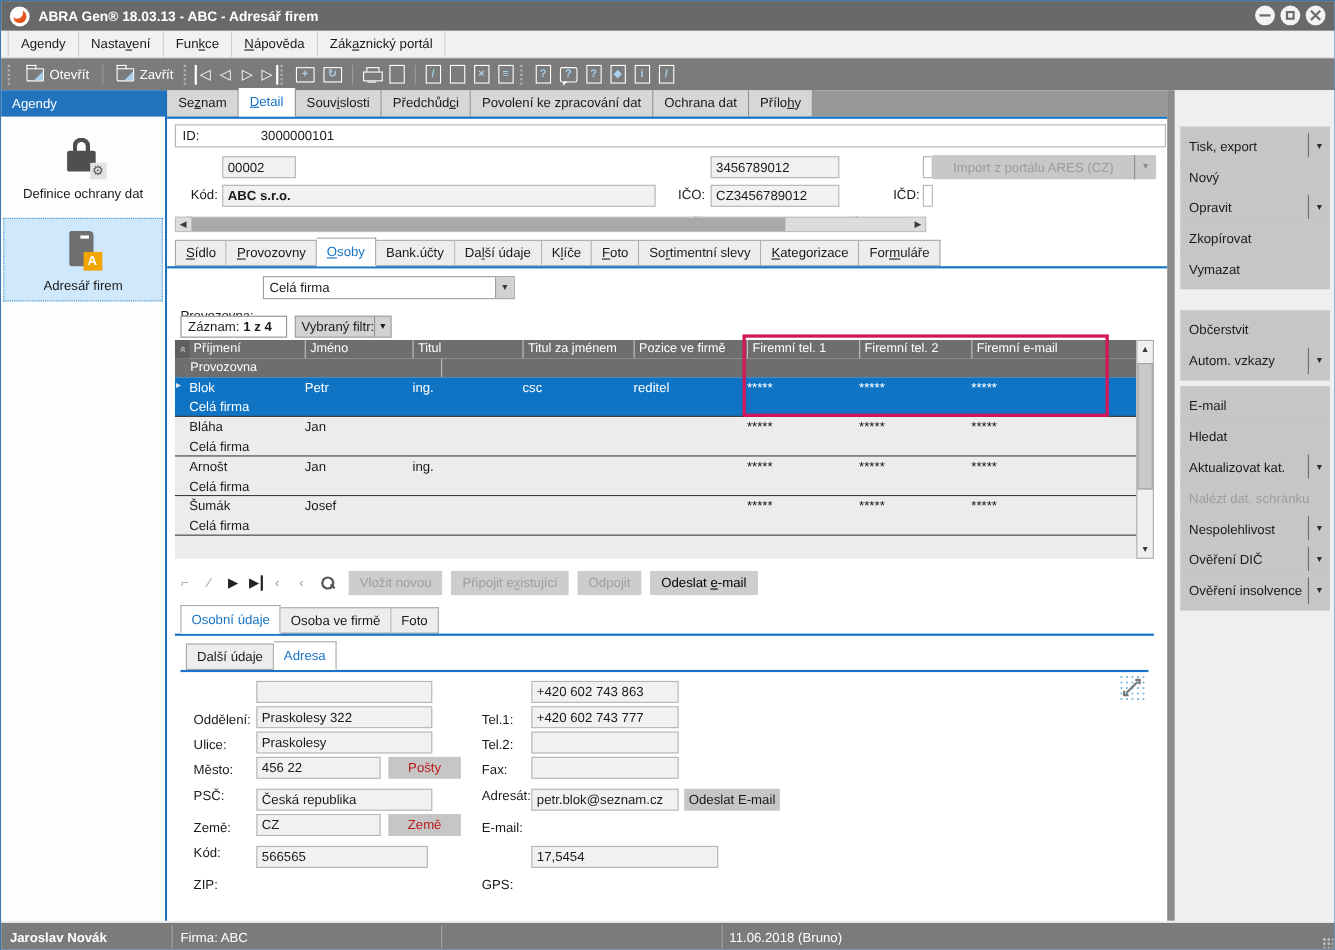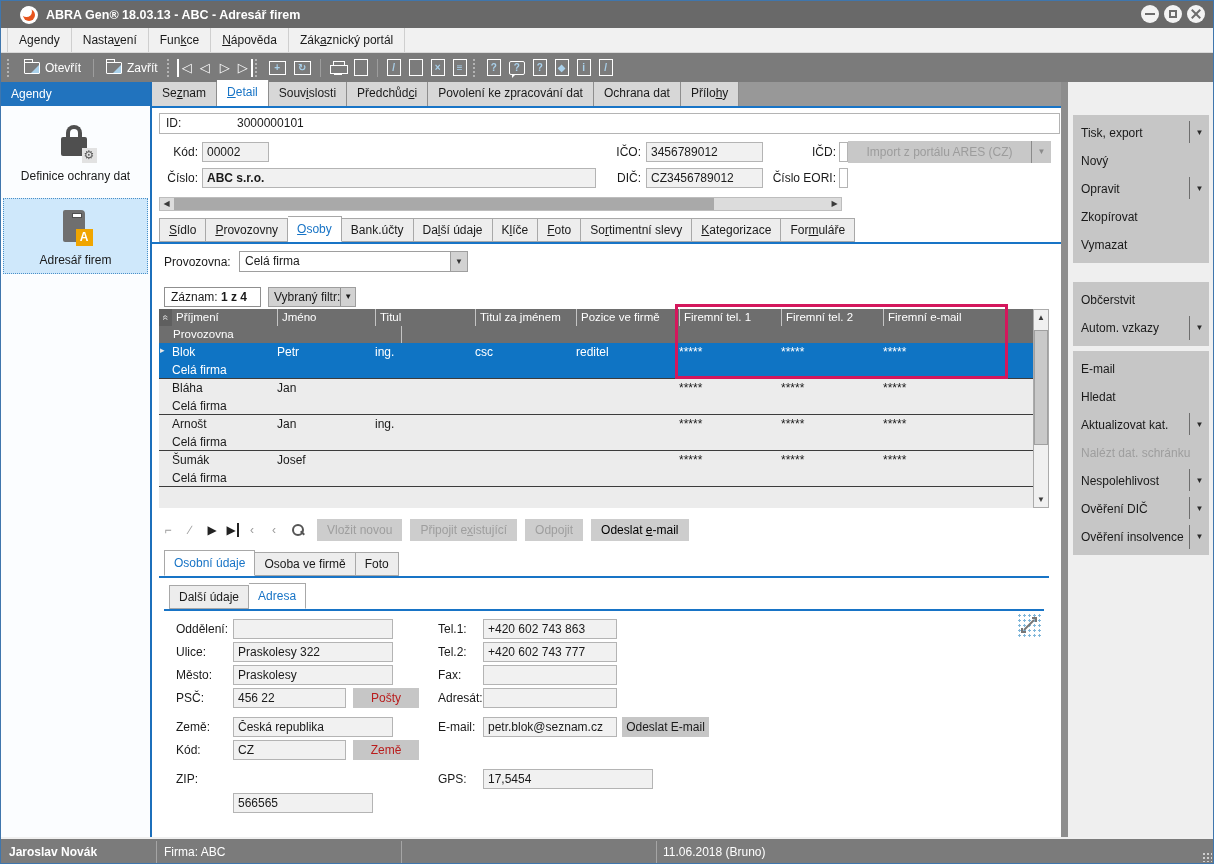--- a/index.html
+++ b/index.html
@@ -6,21 +6,21 @@
   html,body { background:#4a4a4a; }
   #window {
     position: relative; width: 1214px; height: 864px;
     font-family: "Liberation Sans", "DejaVu Sans", sans-serif;
     font-size: 12px; color: #1a1a1a; background: #f0f0f0;
     border: 1px solid #3f76ad; overflow: hidden;
   }
   .abs { position: absolute; }
 
   
-  .titlebar { left:0; top:0; width:1214px; height:27px; background:#696969; display:flex; align-items:center;padding-left:11px; }
+  .titlebar { left:0; top:0; width:1214px; height:27px; background:#696969; display:flex; align-items:center; }
   .logo { width:18px; height:18px; border-radius:50%; background:#fff; margin:0 8px 0 8px; position:relative; overflow:hidden; }
   .logo::before { content:''; position:absolute; left:3px; top:3px; width:12px; height:12px; border-radius:50%; background:#e8541d; }
   .logo::after  { content:''; position:absolute; left:1px; top:0px; width:11px; height:11px; border-radius:50%; background:#fff; }
   .title-text { color:#fff; font-weight:bold; font-size:12.5px; }
   .winbtns { position:absolute; right:10px; top:4px; display:flex; gap:5px; }
   .winbtn { width:18px; height:18px; border-radius:50%; background:#f3f3f3; position:relative; cursor:pointer; }
   .winbtn .bar { position:absolute; left:4px; top:8px; width:10px; height:2px; background:#6d6d6d; }
   .winbtn .box { position:absolute; left:5px; top:5px; width:8px; height:8px; border:2px solid #6d6d6d; }
   .winbtn .x1, .winbtn .x2 { position:absolute; left:3px; top:8px; width:12px; height:2px; background:#6d6d6d; }
   .winbtn .x1 { transform:rotate(45deg);} .winbtn .x2 { transform:rotate(-45deg);}
@@ -81,21 +81,21 @@
   .tab.active { background:#fff; color:#1874c6; height:26px; line-height:25px; position:relative; z-index:3; }
   .tab u { text-decoration:underline; }
 
   .subtabs { display:flex; align-items:flex-end; position:absolute; }
   .stab { background:#ededed; border:1px solid #a8a8a8; border-left:none; padding:0 9px; line-height:22px; height:24px; cursor:pointer; white-space:nowrap; }
   .stab:first-child { border-left:1px solid #a8a8a8; }
   .stab.active { background:#fff; color:#1874c6; height:26px; line-height:24px; position:relative; z-index:3; border-bottom:1px solid #fff; }
   .stab u { text-decoration:underline; }
 
   
-  .flabel { position:absolute; line-height:20px; text-align:right; white-space:nowrap; }
+  .flabel { position:absolute; line-height:20px; text-align:right; white-space:nowrap;margin-top:25px; }
   .field { position:absolute; height:20px; background:#f1f1f1; border:1px solid #b4b4b4; font-family:"Liberation Sans",sans-serif; font-size:12px; padding:0 4px; color:#1a1a1a; }
   .field.white { background:#fff; }
   .field.bold { font-weight:bold; }
   .gbtn { position:absolute; height:20px; background:#c6c6c6; border:none; font-family:"Liberation Sans",sans-serif; font-size:12px; color:#1a1a1a; cursor:pointer; text-align:center; }
   .gbtn.disabled { color:#b91c1c; cursor:default; }
   .combo { position:absolute; background:#fff; border:1px solid #9e9e9e; display:flex; }
   .combo .val { flex:1; line-height:19px; padding-left:5px; white-space:nowrap; overflow:hidden; }
   .combo .arrow { width:17px; background:#d2d2d2; border-left:1px solid #9e9e9e; text-align:center; font-size:8px; line-height:19px; color:#333; cursor:pointer; }
 
   
@@ -460,21 +460,21 @@
   <input class="field" style="left: 232px; top: 664px; width: 160px;" value="Praskolesy">
   <span class="flabel" style="left:175px; top:687px; text-align:left;">PSČ:</span>
   <input class="field" style="left: 232px; top: 687px; width: 113px;" value="456 22">
   <button class="gbtn disabled" style="left:352px; top:687px; width:66px;">Pošty</button>
   <span class="flabel" style="left:175px; top:716px; text-align:left;">Země:</span>
   <input class="field" style="left: 232px; top: 716px; width: 160px;" value="Česká republika">
   <span class="flabel" style="left:175px; top:739px; text-align:left;">Kód:</span>
   <input class="field" style="left: 232px; top: 739px; width: 113px;" value="CZ">
   <button class="gbtn disabled" style="left:352px; top:739px; width:66px;">Země</button>
   <span class="flabel" style="left:175px; top:768px; text-align:left;">ZIP:</span>
-  <input class="field" style="left: 232px; top: 792px; width: 140px;" value="566565">
+  <input class="field" style="left: 232px; top: 768px; width: 156px;" value="566565">
 
   <span class="flabel" style="left:437px; top:618px; text-align:left;">Tel.1:</span>
   <input class="field" style="left: 482px; top: 618px; width: 134px;" value="+420 602 743 863">
   <span class="flabel" style="left:437px; top:641px; text-align:left;">Tel.2:</span>
   <input class="field" style="left: 482px; top: 641px; width: 134px;" value="+420 602 743 777">
   <span class="flabel" style="left:437px; top:664px; text-align:left;">Fax:</span>
   <input class="field" style="left: 482px; top: 664px; width: 134px;" value="">
   <span class="flabel" style="left:437px; top:687px; text-align:left;">Adresát:</span>
   <input class="field" style="left: 482px; top: 687px; width: 134px;" value="">
   <span class="flabel" style="left:437px; top:716px; text-align:left;">E-mail:</span>

